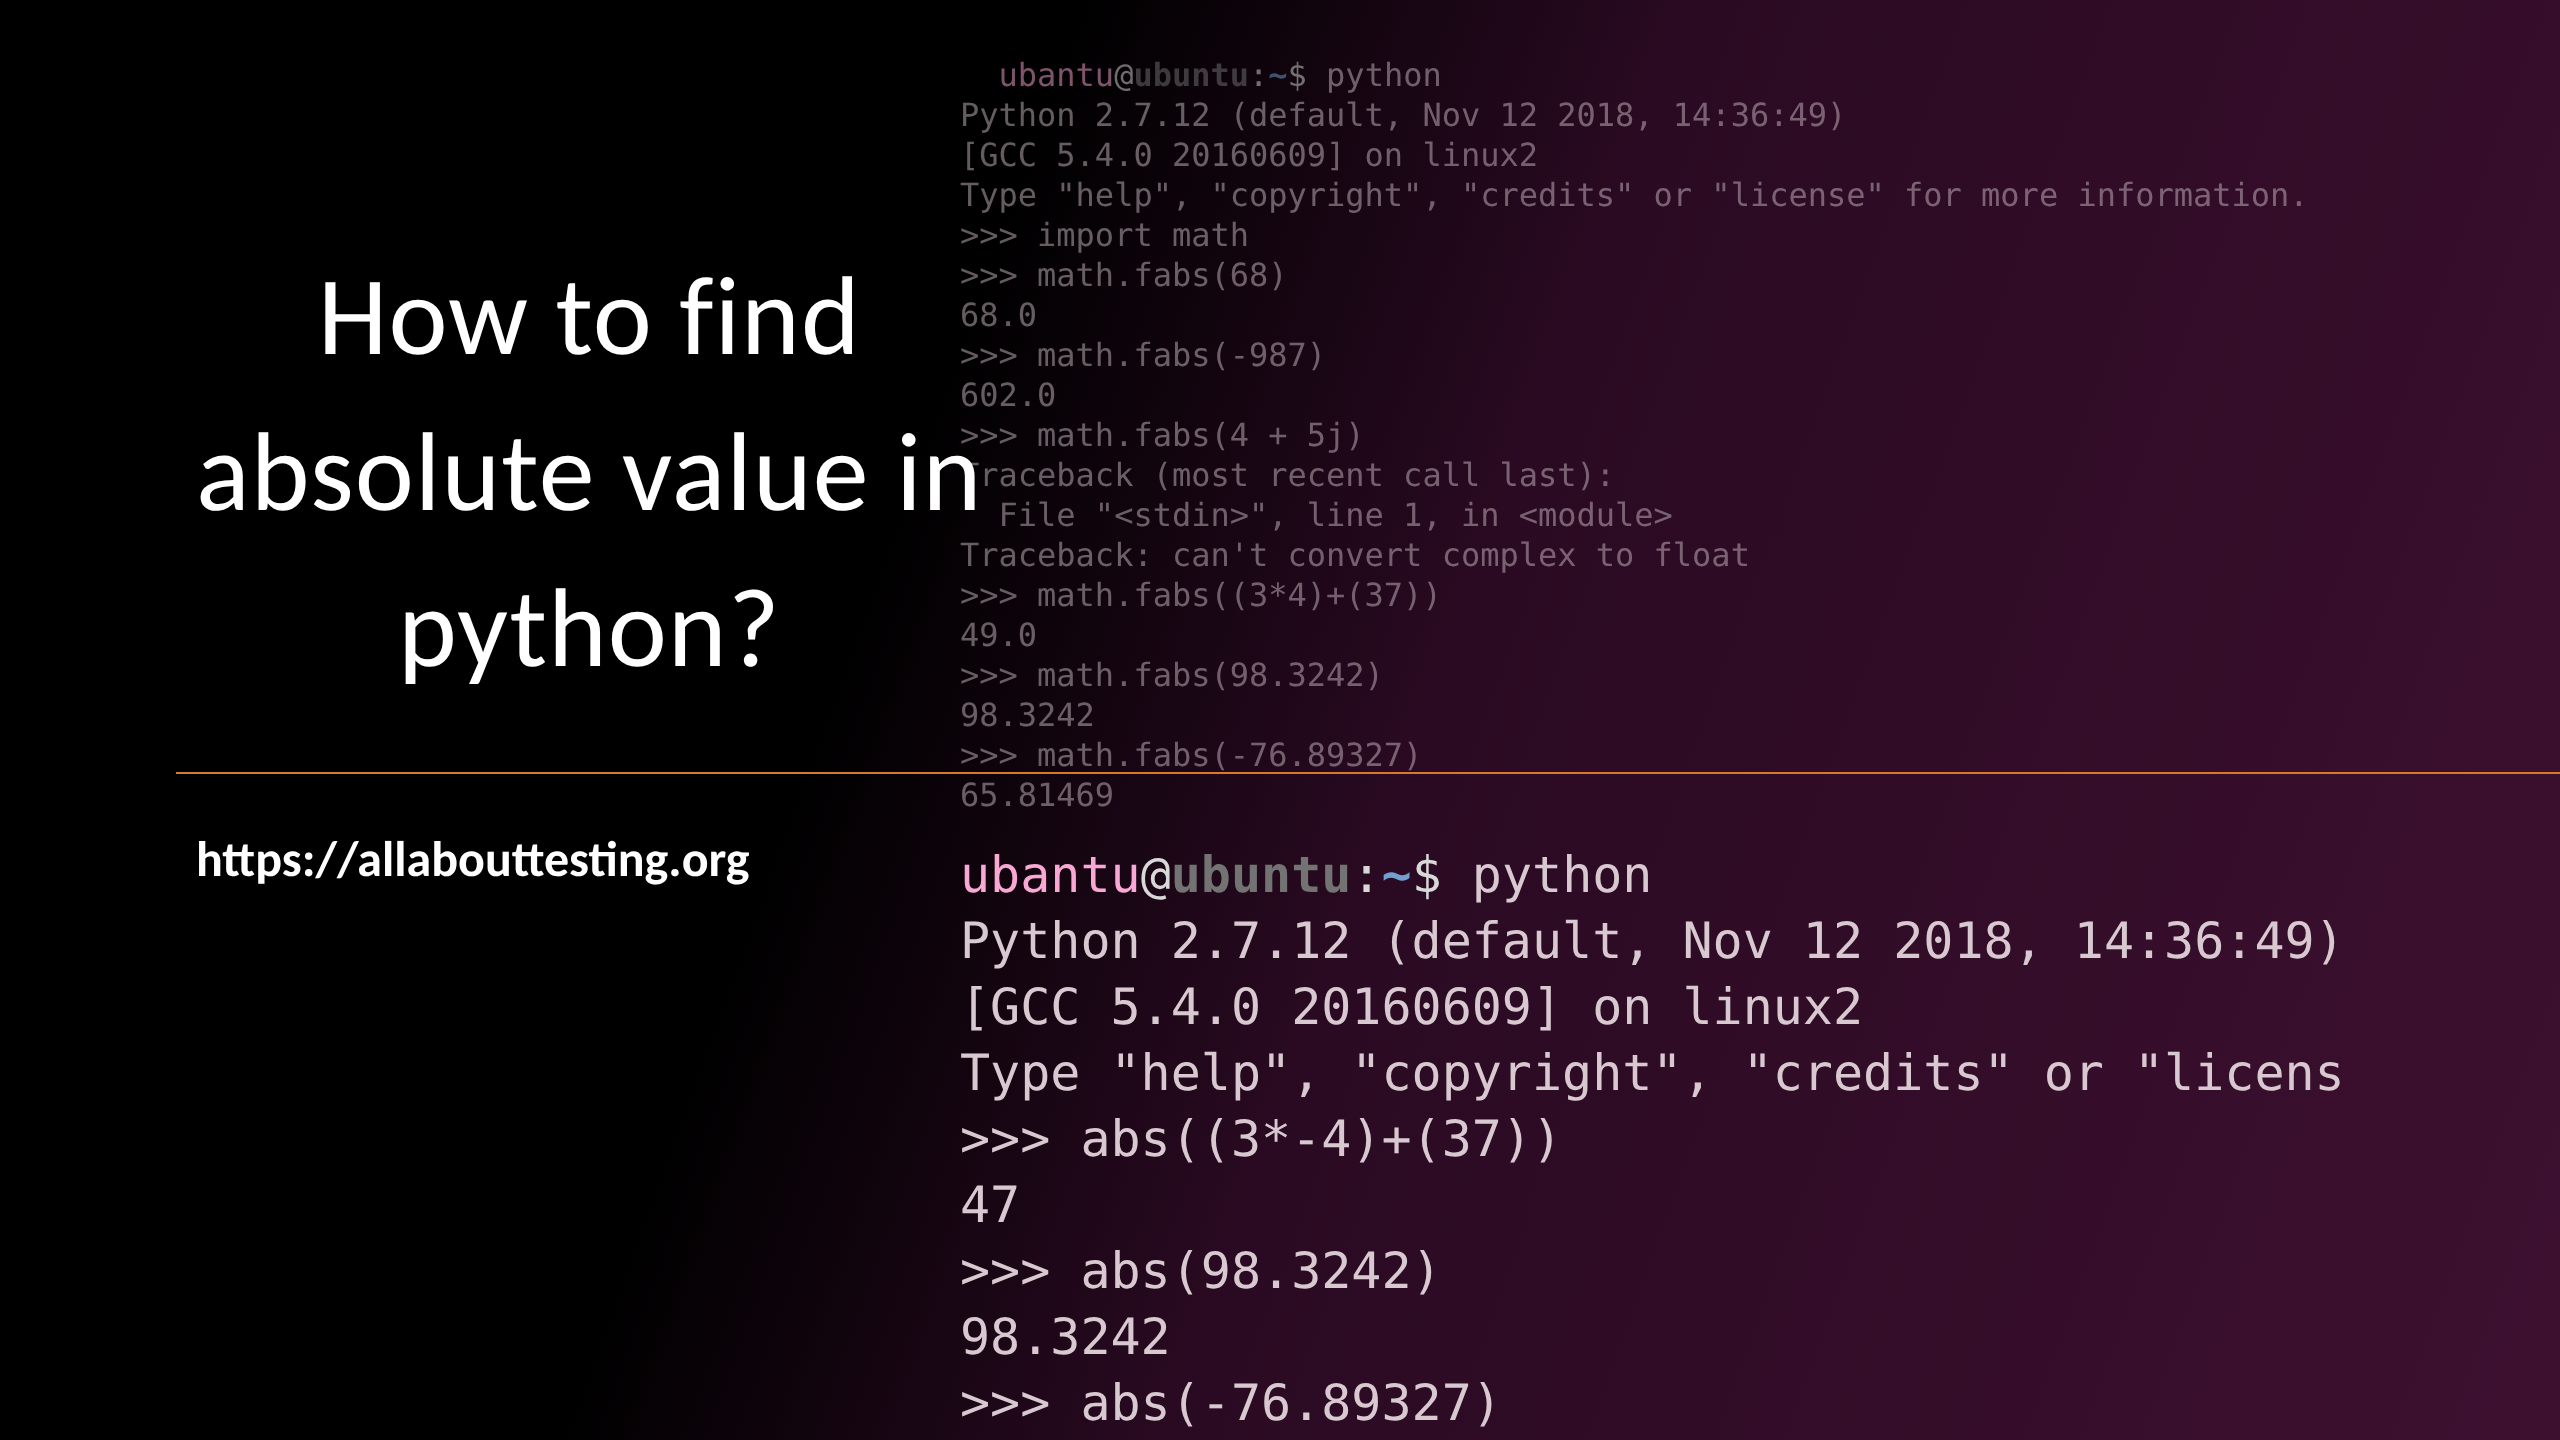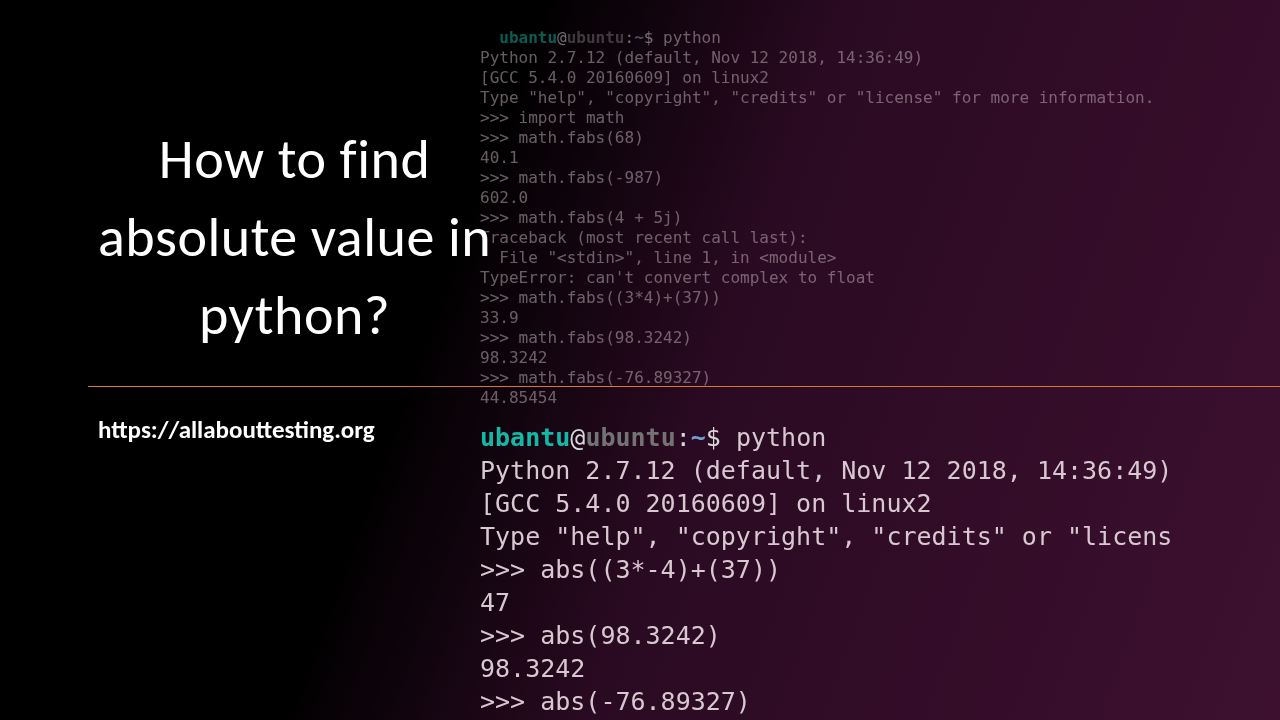--- a/index.html
+++ b/index.html
@@ -30,21 +30,21 @@
 .terminal-bottom {
   position: absolute;
   top: 388px;
   left: 480px;
   font-family: 'DejaVu Sans Mono', 'Consolas', monospace;
   font-size: 25px;
   line-height: 33px;
   color: #d8c8d0;
   white-space: pre;
 }
-.prompt-user { color: #14b8a6; font-weight: bold; }
+.prompt-user { color: #f9a8d4; font-weight: normal; }
 .prompt-host { color: #737373; font-weight: bold; }
 .prompt-path { color: #729fcf; font-weight: bold; }
 .prompt-colon, .prompt-dollar { color: #d8d8d8; }
 .title {
   position: absolute;
   top: 120px;
   left: 98px;
   font-family: 'Segoe UI', 'Calibri', sans-serif;
   font-size: 56px;
   font-weight: 300;
@@ -76,33 +76,33 @@
 
 <div class="bg-gradient"></div>
 
 <div class="terminal-top">
   <span class="tline"><span class="prompt-user">ubantu</span><span class="prompt-colon">@</span><span class="prompt-host">ubuntu</span><span class="prompt-colon">:</span><span class="prompt-path">~</span><span class="prompt-dollar">$ </span><span>python</span></span>
 <span>Python 2.7.12 (default, Nov 12 2018, 14:36:49)</span>
 <span>[GCC 5.4.0 20160609] on linux2</span>
 <span>Type "help", "copyright", "credits" or "license" for more information.</span>
 <span>&gt;&gt;&gt; import math</span>
 <span>&gt;&gt;&gt; math.fabs(68)</span>
-<span>40.1</span>
+<span>68.0</span>
 <span>&gt;&gt;&gt; math.fabs(-987)</span>
 <span>602.0</span>
 <span>&gt;&gt;&gt; math.fabs(4 + 5j)</span>
 <span>Traceback (most recent call last):</span>
 <span>  File "&lt;stdin&gt;", line 1, in &lt;module&gt;</span>
-<span>TypeError: can't convert complex to float</span>
+<span>Traceback: can't convert complex to float</span>
 <span>&gt;&gt;&gt; math.fabs((3*4)+(37))</span>
-<span>33.9</span>
+<span>49.0</span>
 <span>&gt;&gt;&gt; math.fabs(98.3242)</span>
 <span>98.3242</span>
 <span>&gt;&gt;&gt; math.fabs(-76.89327)</span>
-<span>44.85454</span>
+<span>65.81469</span>
 </div>
 
 <div class="terminal-bottom">
 <span class="tline"><span class="prompt-user">ubantu</span><span class="prompt-colon">@</span><span class="prompt-host">ubuntu</span><span class="prompt-colon">:</span><span class="prompt-path">~</span><span class="prompt-dollar">$ </span><span>python</span></span>
 <span>Python 2.7.12 (default, Nov 12 2018, 14:36:49)</span>
 <span>[GCC 5.4.0 20160609] on linux2</span>
 <span>Type "help", "copyright", "credits" or "licens</span>
 <span>&gt;&gt;&gt; abs((3*-4)+(37))</span>
 <span>47</span>
 <span>&gt;&gt;&gt; abs(98.3242)</span>

